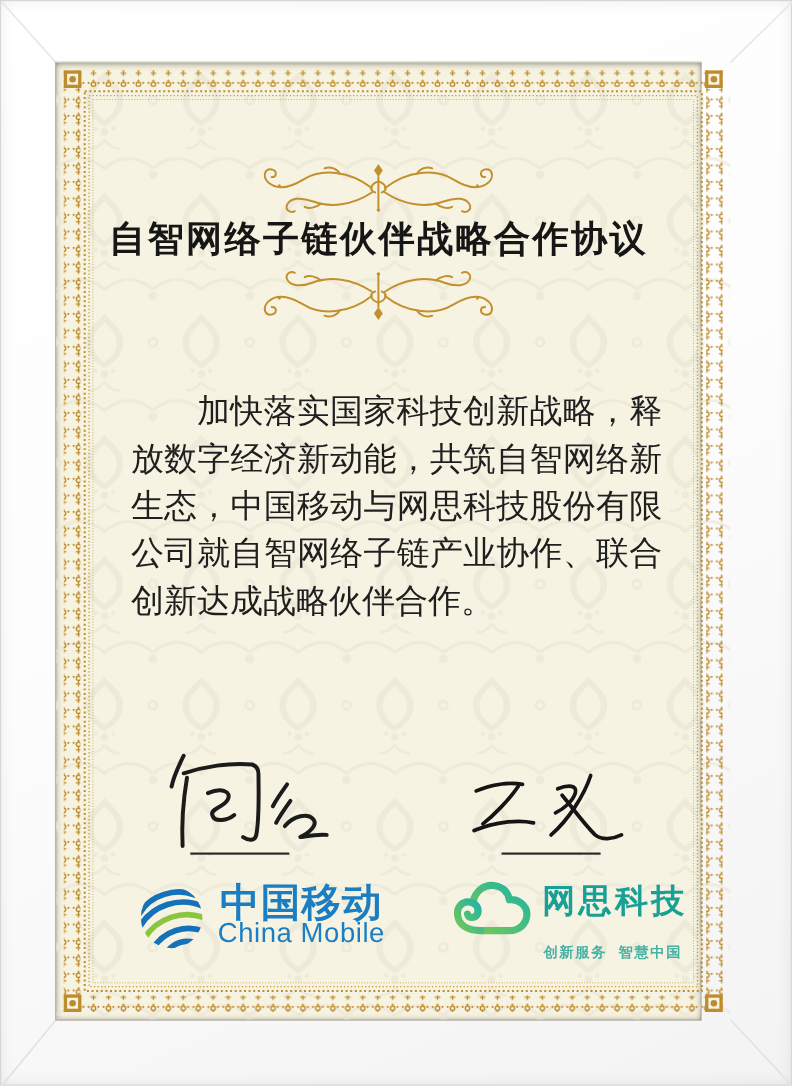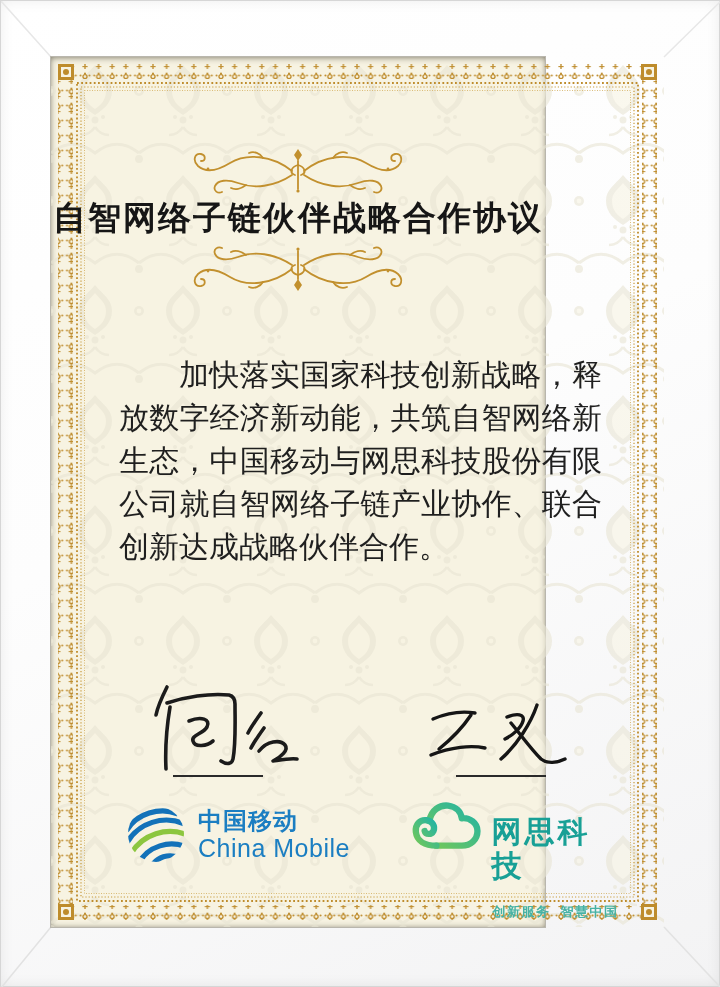--- a/index.html
+++ b/index.html
@@ -11,21 +11,21 @@
   
   .frame{
     position:absolute;inset:0;box-sizing:border-box;
     background:linear-gradient(155deg,#ffffff 0%,#fdfdfd 45%,#f3f3f4 100%);
     border:1px solid #d6d6d6;
     box-shadow:inset 0 0 14px rgba(0,0,0,.07);
   }
   .miter-svg{position:absolute;inset:0;pointer-events:none;}
   
   .paper{
-    position:absolute;left:50px;top:56px;width:494px;height:870px;
+    position:absolute;left:50px;top:56px;width:586px;height:870px;
     background:#F7F3E2;
     box-shadow:
       inset 0 4px 6px -3px rgba(70,65,50,.55),
       inset 4px 0 6px -4px rgba(70,65,50,.35),
       inset -4px 0 6px -4px rgba(70,65,50,.30),
       inset 0 -4px 6px -4px rgba(70,65,50,.35),
       0 0 0 1px #b9b6ad;
   }
   .layer{position:absolute;inset:0;}
   
@@ -47,23 +47,23 @@
   .sig{position:absolute;}
   .sig-line{position:absolute;top:718px;width:90px;height:2px;background:#2a2a2a;}
   .sig-line.left{left:122px;}
   .sig-line.right{left:405px;}
   .sr{position:absolute;width:1px;height:1px;overflow:hidden;clip-path:inset(50%);white-space:nowrap;}
   
   .logo{position:absolute;display:flex;align-items:flex-start;}
   .logo-cm{left:76px;top:748px;}
   .logo-ws{left:358px;top:742px;}
   .logo-text{display:flex;flex-direction:column;}
-  .cm-cn{font-size:24px;font-weight:bold;color:#1B7EC2;letter-spacing:1px;line-height:32px;margin-left:13px;}
+  .cm-cn{font-size:36px;font-weight:bold;color:#1B7EC2;letter-spacing:1px;line-height:32px;margin-left:13px;text-align:center;}
   .cm-en{font-size:25px;color:#1B7EC2;letter-spacing:.5px;line-height:23px;margin-left:13px;}
-  .ws-cn{font-size:30px;font-weight:bold;color:#18A096;letter-spacing:3px;line-height:34px;margin-left:10px;margin-top:16px;}
+  .ws-cn{font-size:30px;font-weight:bold;color:#18A096;letter-spacing:3px;line-height:34px;margin-left:10px;margin-top:4px;}
   .ws-tag{font-size:13px;color:#46B2A4;letter-spacing:1.5px;margin-left:11px;margin-top:20px;white-space:pre;font-weight:bold;}
 </style>
 </head>
 <body>
 
 <svg width="0" height="0" style="position:absolute" aria-hidden="true">
   <defs>
     <g id="flhalf" stroke="#C2902E" fill="none" stroke-width="1.8" stroke-linecap="round">
       <path d="M124 26 C104 10 78 8 62 18 C49 26 38 28 30 21 C24 15 27 8 33 9 C38 10 38 16 33 16"></path>
       <path d="M124 30 C106 42 86 44 70 38 C59 34 50 35 47 41 C45 46 50 49 54 47"></path>

